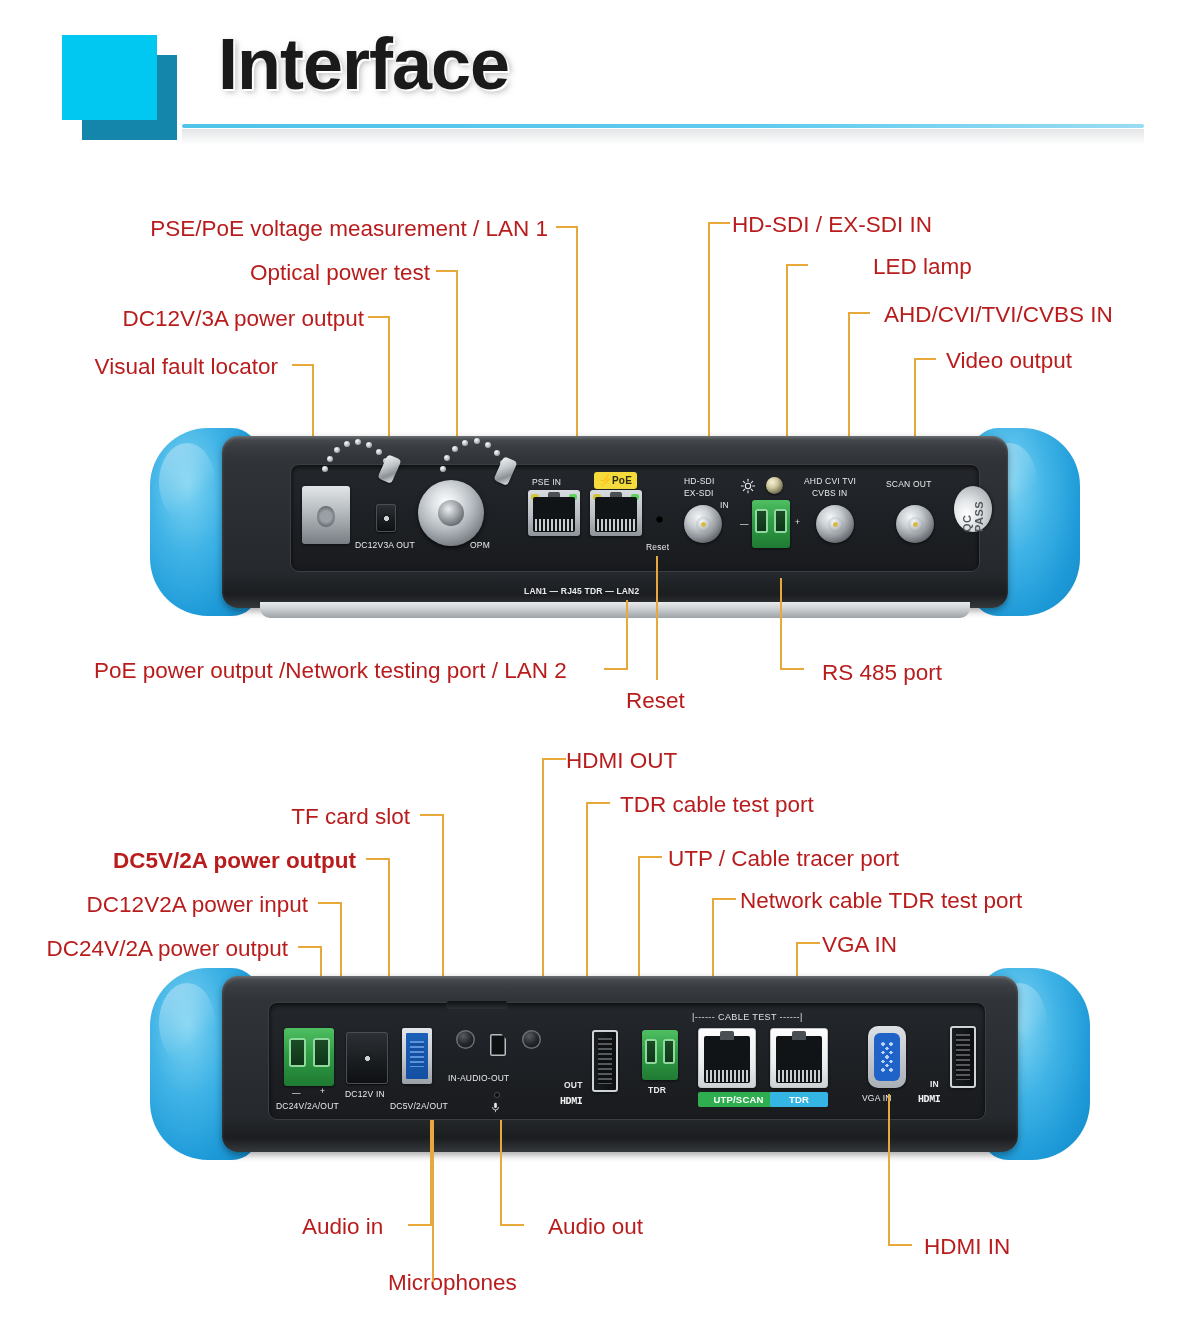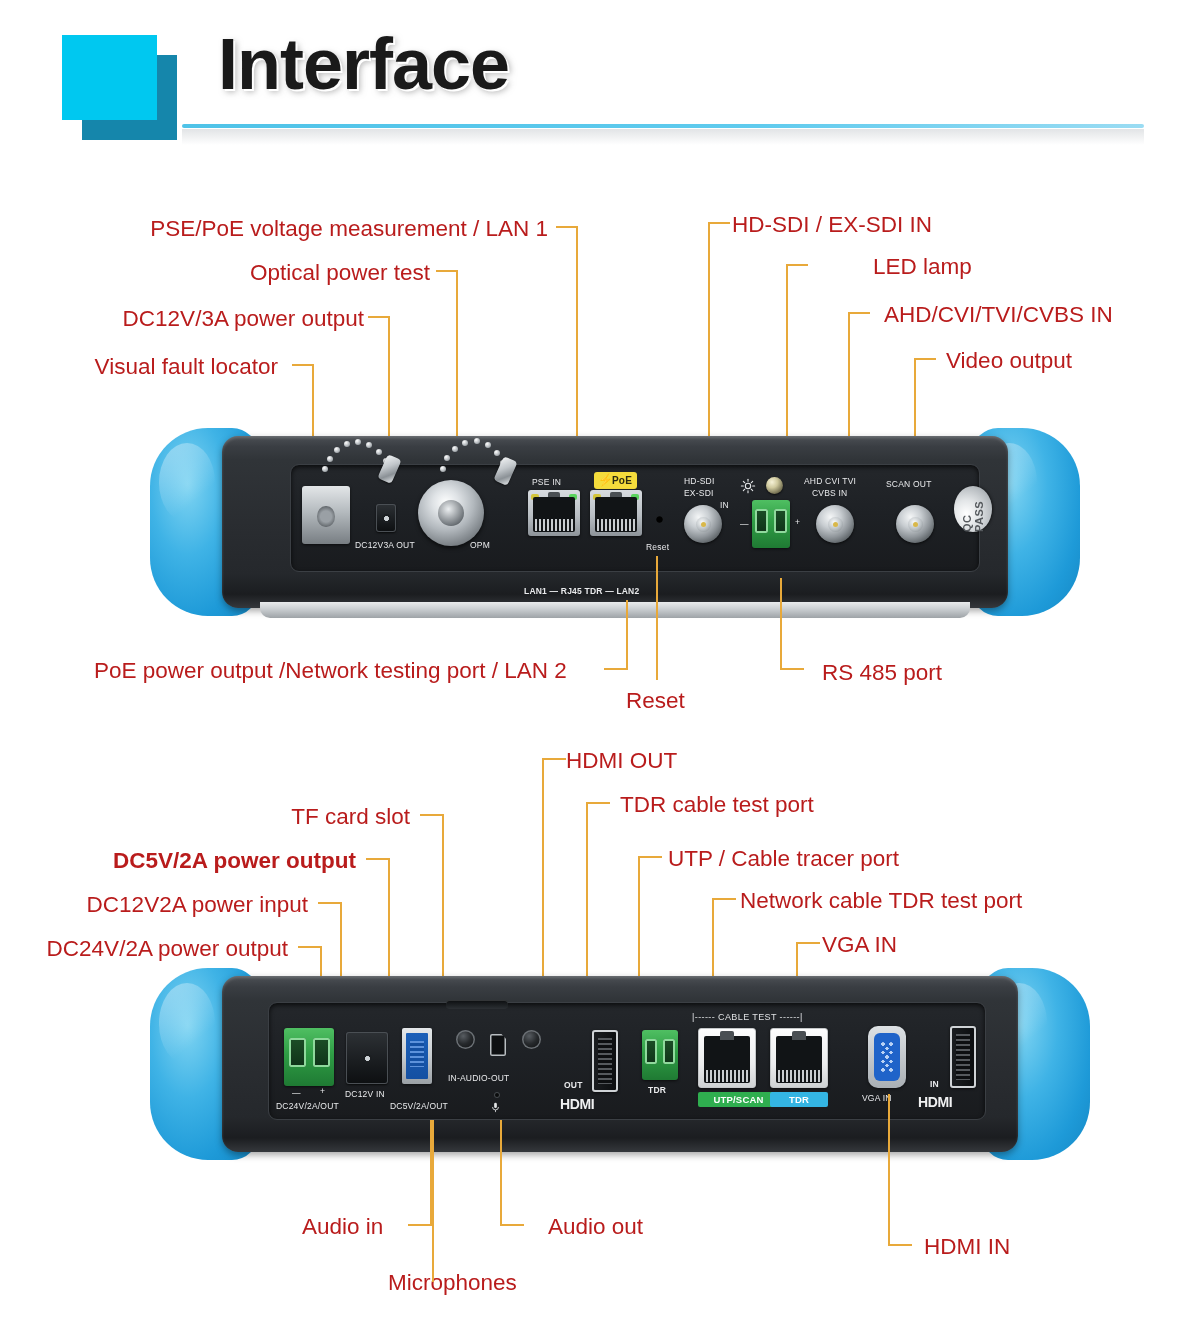--- a/index.html
+++ b/index.html
@@ -310,22 +310,22 @@
     color:#55595d; font-size:11px; font-weight:bold;
     display:flex; align-items:center; justify-content:center;
     transform:rotate(-90deg);
     letter-spacing:.5px;
   }
   .cable-test-frame {
     position:absolute; color:#dfe1e3; font-size:9px; letter-spacing:.4px;
     white-space:nowrap;
   }
   .hdmi-wordmark {
-    position:absolute; color:#f0f1f2; font-size:14px; font-weight:bold;
-    letter-spacing:-.4px; font-family:Liberation Sans, sans-serif;
+    position:absolute; color:#f0f1f2; font-size:10px; font-weight:bold;
+    letter-spacing:-.4px; font-family:Liberation Mono, monospace;
   }
   .sun-icon { position:absolute; width:16px; height:16px; }
 </style>
 </head>
 <body>
 
 <div class="header">
   <div class="logo-back"></div>
   <div class="logo-front"></div>
   <div class="header-title">Interface</div>

